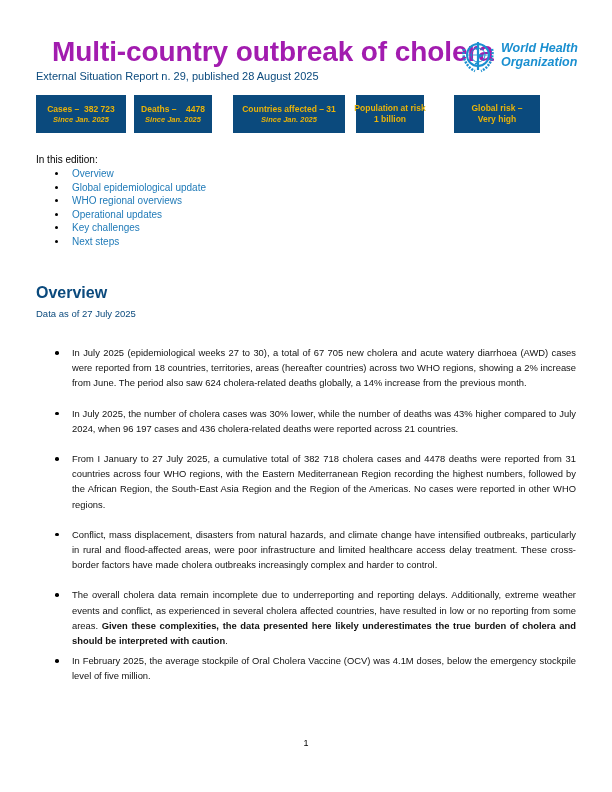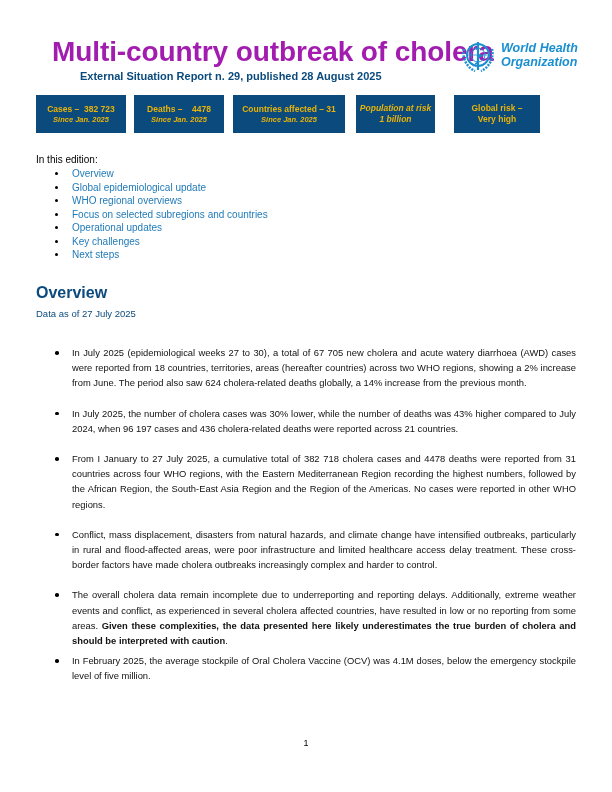--- a/index.html
+++ b/index.html
@@ -6,41 +6,41 @@
     html, body { width: 612px; height: 792px; background: #ffffff; }
     body { position: relative; font-family: "Liberation Sans", sans-serif; color: #000; overflow: hidden; }
 
     .title {
       position: absolute; left: 52px; top: 36px;
       font-size: 28px; font-weight: bold; color: #a21caf; letter-spacing: -0.1px;
       white-space: nowrap;
     }
     .subtitle {
       position: absolute; left: 36px; top: 70px;
-      font-size: 11px; font-weight: bold; color: #0b4a7d; white-space: nowrap; margin-left: 44px;
+      font-size: 11px; font-weight: normal; color: #0b4a7d; white-space: nowrap;
     }
 
     .logo { position: absolute; left: 458px; top: 37px; width: 122px; height: 40px; font-style: italic; }
     .logo .emblem { position: absolute; left: 0; top: 0; width: 40px; height: 40px; }
     .logo .name {
       position: absolute; left: 43px; top: 4px;
       font-size: 12.5px; font-weight: bold; color: #1a8fd0; line-height: 14px; white-space: nowrap;
     }
 
     .stat-box {
       position: absolute; top: 95px; height: 38px;
       background: #0b4a7d; color: #eab308; text-align: center;
       display: flex; flex-direction: column; justify-content: center; align-items: center;
     }
     .stat-box .main { font-size: 8.5px; font-weight: bold; line-height: 11px; white-space: pre; }
     .stat-box .sub { font-size: 7.5px; font-weight: bold; font-style: italic; line-height: 10px; }
     #sb0 { left: 36px;  width: 90px; }
-    #sb1 { left: 134px; width: 90px; }
+    #sb1 { left: 134px; width: 78px; }
     #sb2 { left: 233px; width: 112px; }
-    #sb3 { left: 356px; width: 79px; font-style: italic; }
+    #sb3 { left: 356px; width: 68px; }
     #sb4 { left: 454px; width: 86px; }
 
     .toc-heading {
       position: absolute; left: 36px; top: 154px;
       font-size: 10px; color: #000;
     }
     .toc-heading b { font-weight: normal; }
     .toc {
       position: absolute; left: 55px; top: 167px; list-style: none;
     }
@@ -124,21 +124,20 @@
 <div class="stat-box" id="sb4">
   <div class="main">Global risk –
 Very high</div>
 </div>
 
 <div class="toc-heading"><b>In this edition</b><span>:</span></div>
 <ul class="toc">
   <li>Overview</li>
   <li>Global epidemiological update</li>
   <li>WHO regional overviews</li>
-  <li>Focus on selected subregions and countries</li>
   <li>Operational updates</li>
   <li>Key challenges</li>
   <li>Next steps</li>
 </ul>
 
 <div class="section-heading">Overview</div>
 <div class="section-sub">Data as of 27 July 2025</div>
 
 <ul class="bullets">
   <li id="b0">In July 2025 (epidemiological weeks 27 to 30), a total of 67 705 new cholera and acute watery diarrhoea (AWD) cases were reported from 18 countries, territories, areas (hereafter countries) across two WHO regions, showing a 2% increase from June. The period also saw 624 cholera-related deaths globally, a 14% increase from the previous month.</li>

